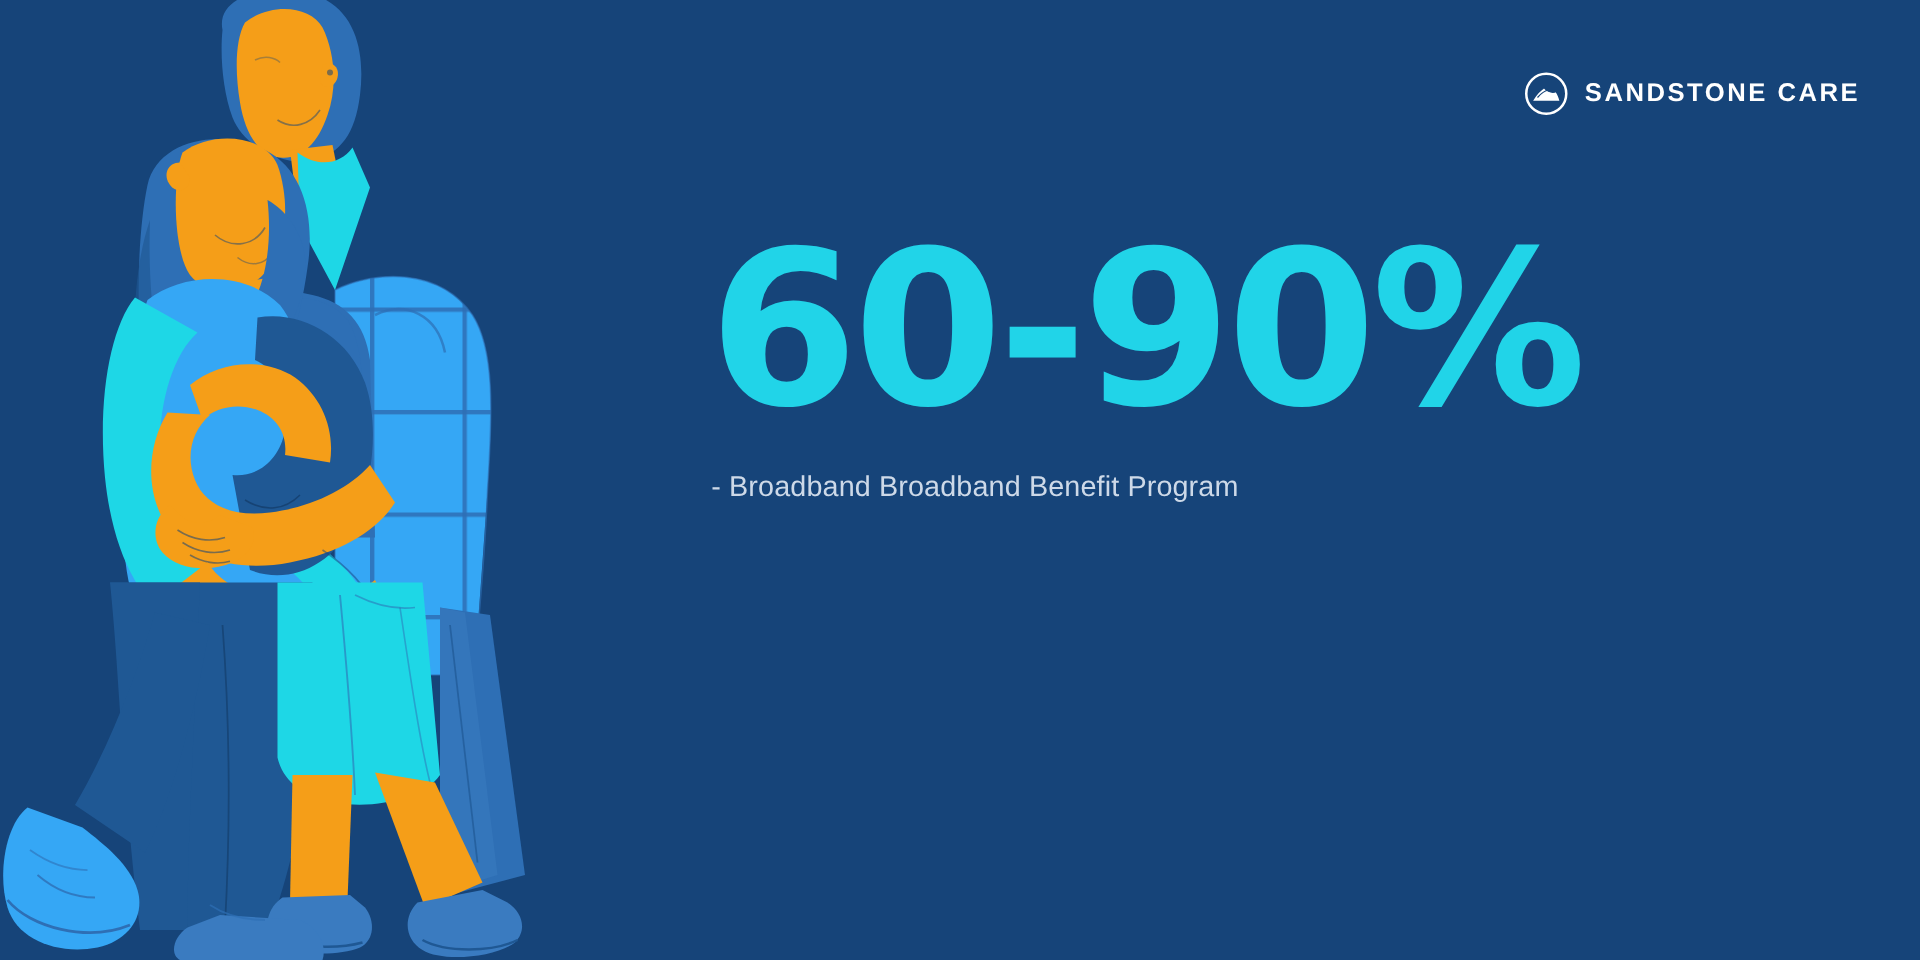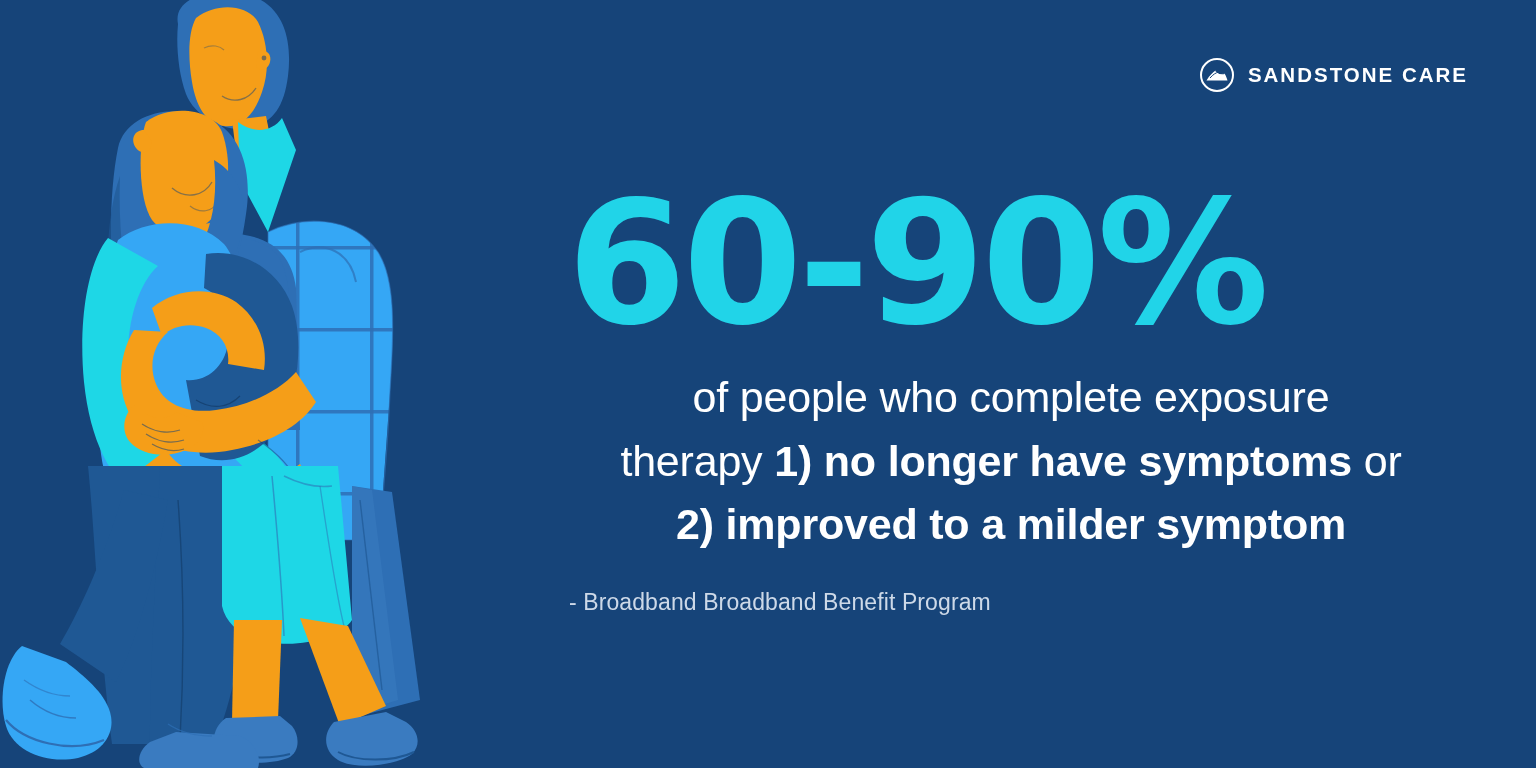--- a/index.html
+++ b/index.html
@@ -19,21 +19,21 @@
     position:relative;
     width:1536px;
     height:768px;
     background:#164479;
     overflow:hidden;
   }
 
   
   .logo {
     position:absolute;
-    top:57px; right:68px;
+    top:57px; right:48px;
     display:flex;
     align-items:center;
     gap:13px;
   }
   .logo-mark {
     width:36px; height:36px;
     flex:0 0 36px;
   }
   .logo-text {
     color:#ffffff;
@@ -260,23 +260,18 @@
         <path d="M11 21 C14 17.5 17 15.5 20 15" fill="none" stroke="#164479" stroke-width="1"></path>
       </svg>
     </span>
     <span class="logo-text">SANDSTONE CARE</span>
   </div>
 
   <div class="panel">
 
     <div class="headline">60-90%</div>
 
-    <div class="body-copy">
-      <span>of people who complete exposure</span><br>
-      <span>therapy </span><b>1) no longer have symptoms</b><span> or</span><br>
-      <b>2) improved to a milder symptom</b>
-    </div>
 
     <div class="attribution">- Broadband Broadband Benefit Program</div>
 
   </div>
 
 </div>
 
 </body></html>

